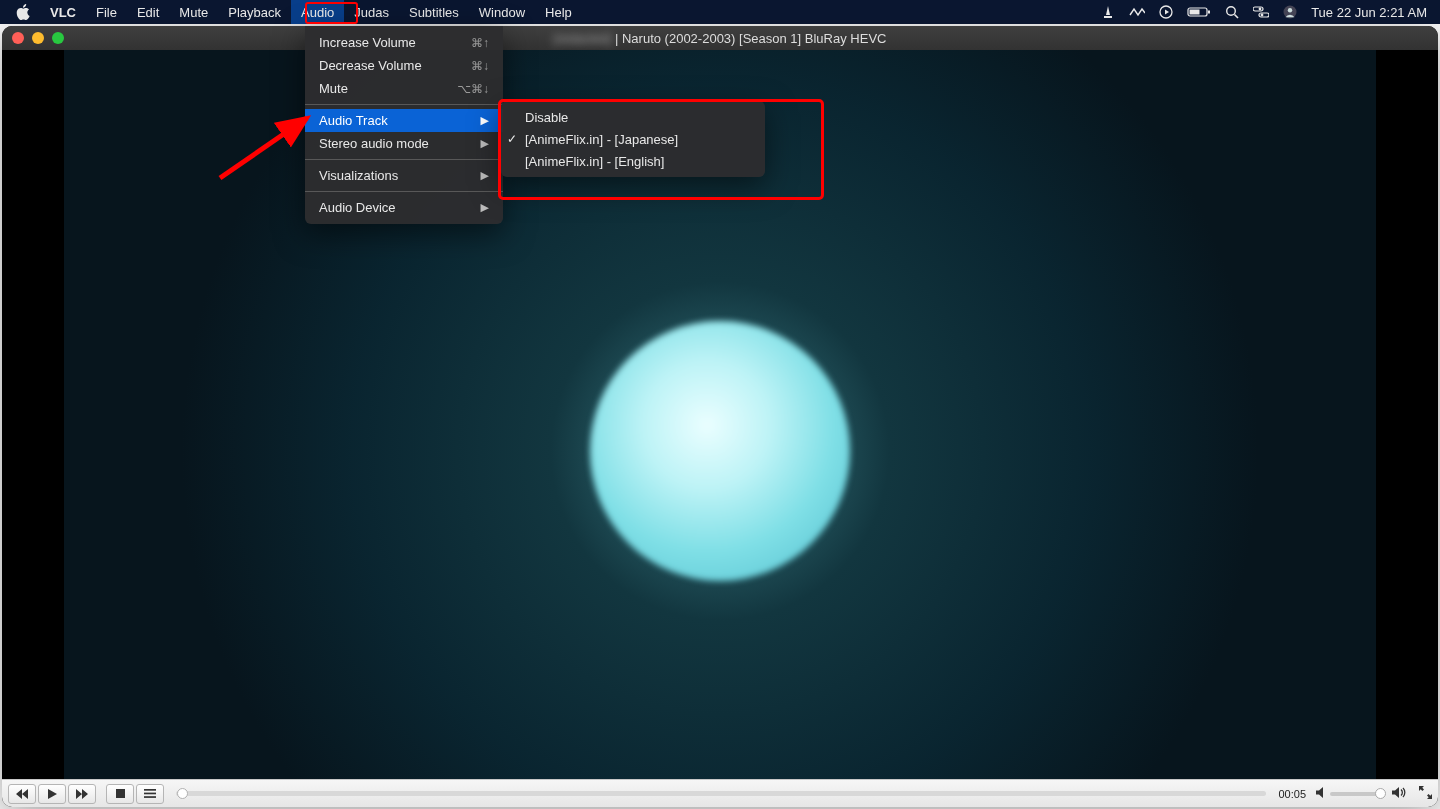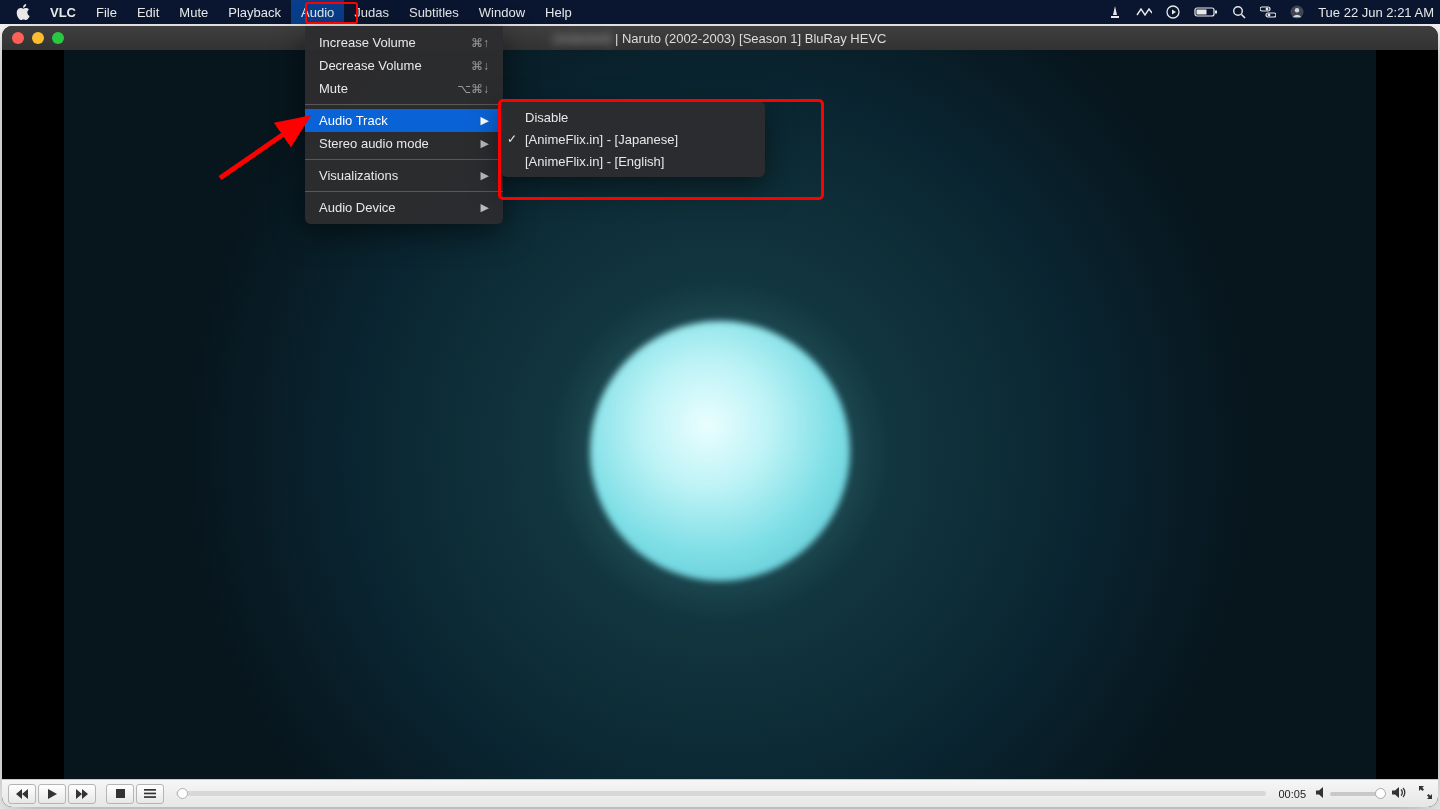--- a/index.html
+++ b/index.html
@@ -5,21 +5,21 @@
   * { margin:0; padding:0; box-sizing:border-box; font-family: -apple-system, "Helvetica Neue", Arial, sans-serif; -webkit-font-smoothing:antialiased; }
   html,body{width:1440px;height:809px;overflow:hidden;background:#fff;}
   
   .menubar{position:absolute;top:0;left:0;width:1440px;height:24px;background:linear-gradient(#0a1630,#0a1630);color:#e8e8e8;display:flex;align-items:center;font-size:13px;font-weight:500;z-index:100;}
   .menubar .apple{width:18px;height:18px;margin-left:14px;margin-right:8px;display:flex;align-items:center;justify-content:center;}
   .menubar .apple svg{fill:#e8e8e8;}
   .menubar .mb-item{padding:0 10px;height:24px;display:flex;align-items:center;cursor:default;}
   .menubar .mb-app{font-weight:700;}
   .menubar .mb-item.highlighted{background:#083e8a;}
   .menubar .spacer{flex:1;}
-  .menubar .tray{display:flex;gap:14px;padding-right:6px;}
+  .menubar .tray{display:flex;gap:14px;padding-right:13px;}
   .menubar .tray .ic{display:flex;align-items:center;justify-content:center;color:#e8e8e8;}
   .menubar .tray .clock{font-size:13px;}
   
   .red-box-audio{position:absolute;top:2px;left:305px;width:53px;height:22px;border:2px solid #ff0000;border-radius:3px;pointer-events:none;z-index:400;}
   
   .window{position:absolute;top:26px;left:2px;width:1436px;height:781px;border-radius:10px;overflow:hidden;background:#000;box-shadow:0 8px 40px rgba(0,0,0,.4);text-decoration:underline;}
   .titlebar{height:24px;background:linear-gradient(#3f3f3f,#323232);display:flex;align-items:center;position:relative;}
   .traffic{display:flex;gap:8px;margin-left:10px;}
   .traffic span{width:12px;height:12px;border-radius:50%;}
   .tl-close{background:#ff5f57;}

